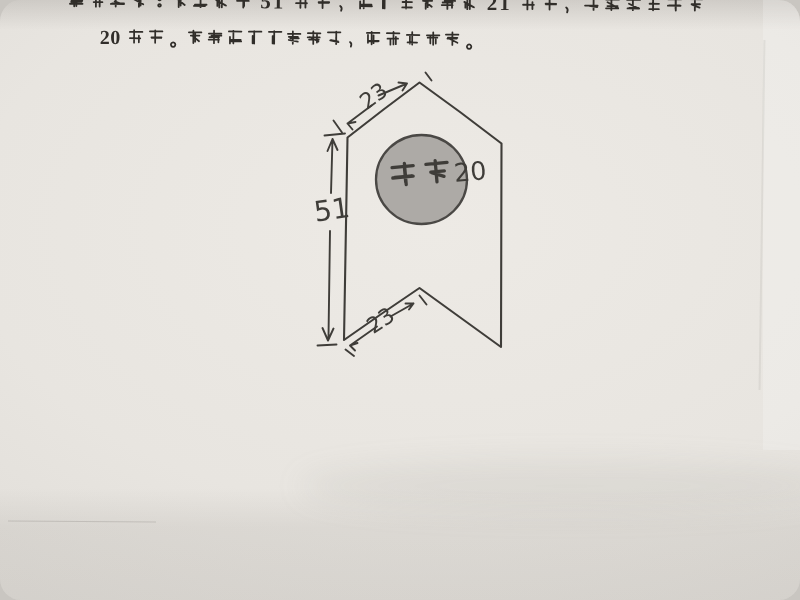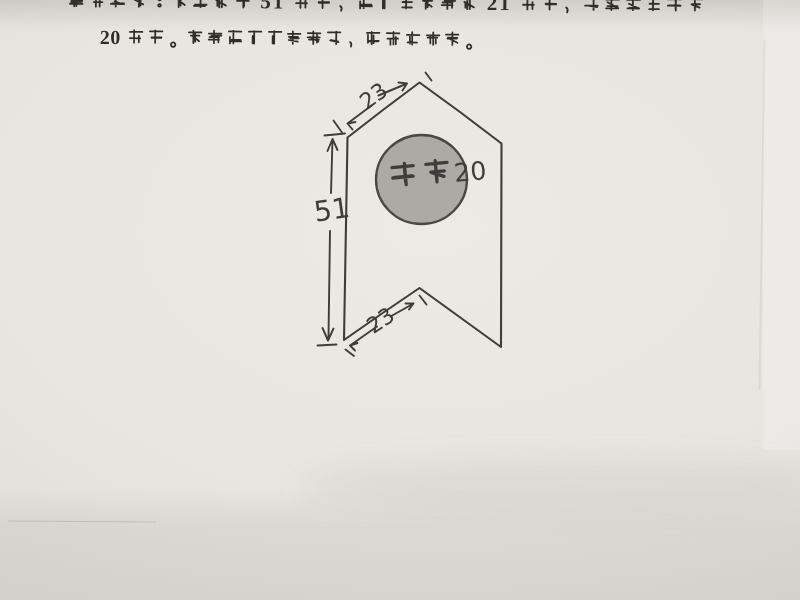--- a/index.html
+++ b/index.html
@@ -1,20 +1,21 @@
 <!DOCTYPE html>
 <html style="--paper: #e8e5e0; --ink-print: #312e2a; --ink-hand: #3f3d39; --circle-fill: #adaaa6; --circle-stroke: #4a4845;"><head>
 <meta charset="utf-8">
 <style>
   html,body{margin:0;padding:0;background:#c9c6c1;}
   .photo{
     position:relative;width:800px;height:600px;overflow:hidden;
     background-color:var(--paper,#e8e5e0);
     background-image:radial-gradient(115% 95% at 54% 38%, #edeae5 0%, #e8e5e0 50%, #e0ddd8 82%, #d7d4cf 100%);
     font-family:"Liberation Serif", serif;
+    border-radius:21px;
   }
   .vignette-top{position:absolute;left:0;top:0;width:100%;height:30px;
     background:linear-gradient(180deg, rgba(110,105,100,.20), rgba(110,105,100,0));}
   .right-light{position:absolute;left:763px;top:0;width:37px;height:450px;background:rgba(255,255,255,.20);}
   .paper-right-edge{position:absolute;left:761px;top:40px;width:2px;height:350px;background:rgba(110,106,102,.10);transform:rotate(.8deg);}
   .bottom-soft-shadow{position:absolute;left:300px;top:460px;width:540px;height:52px;background:rgba(140,136,130,.12);filter:blur(14px);border-radius:50%;}
   .bottom-region{position:absolute;left:0;top:488px;width:100%;height:112px;
     background:linear-gradient(180deg, rgba(148,144,138,0) 0%, rgba(148,144,138,.14) 35%, rgba(148,144,138,.17) 100%);}
   .paper-bottom-line{position:absolute;left:8px;top:521px;width:148px;height:1px;background:rgba(105,101,96,.22);transform:rotate(.3deg);}
 

